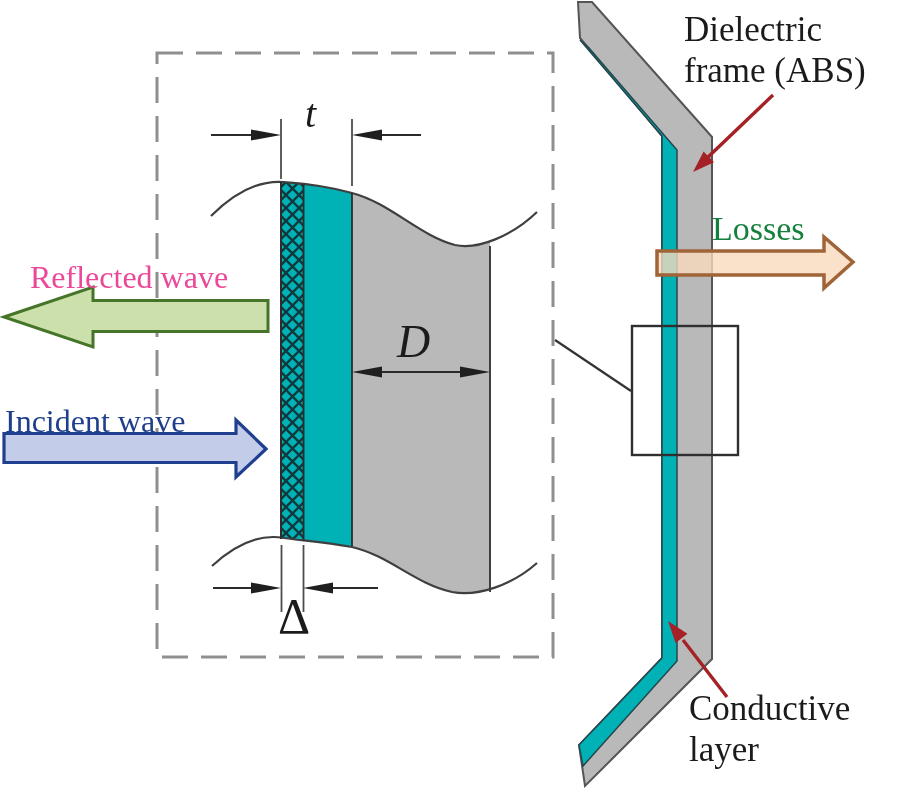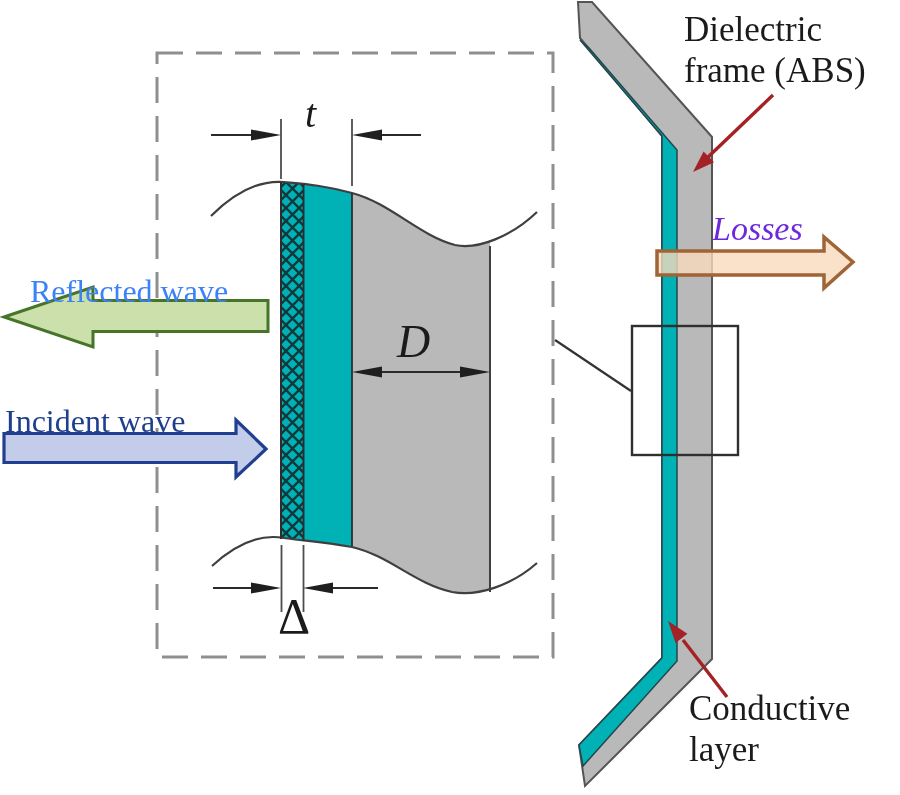--- a/index.html
+++ b/index.html
@@ -11,22 +11,22 @@
     font-family:"Liberation Serif","DejaVu Serif",serif;
   }
   .stage svg{position:absolute;left:0;top:0;}
   .lbl{
     position:absolute;
     font-family:"Liberation Serif","DejaVu Serif",serif;
     white-space:normal;
     line-height:1.16;
   }
   .lbl-dielectric{left:684px;top:10px;width:218px;font-size:35px;color:#1b1b1b;}
-  .lbl-losses{left:712px;top:209px;font-size:34px;color:#6d28d9;white-space:nowrap;font-style:italic;}
-  .lbl-reflected{left:30px;top:273px;font-size:32px;color:#3b82f6;white-space:nowrap;}
+  .lbl-losses{left:712px;top:209px;font-size:34px;color:#15803d;white-space:nowrap;}
+  .lbl-reflected{left:30px;top:259px;font-size:32px;color:#ec4899;white-space:nowrap;}
   .lbl-incident{left:5px;top:403px;font-size:32px;color:#1f3f8c;white-space:nowrap;}
   .lbl-conductive{left:689px;top:689px;width:218px;font-size:35px;color:#1b1b1b;}
   .dim-text{font-family:"Liberation Serif","DejaVu Serif",serif;fill:#1b1b1b;}
 </style>
 </head>
 <body>
 
 <div class="stage">
 
   <svg width="900" height="795" viewBox="0 0 900 795">

